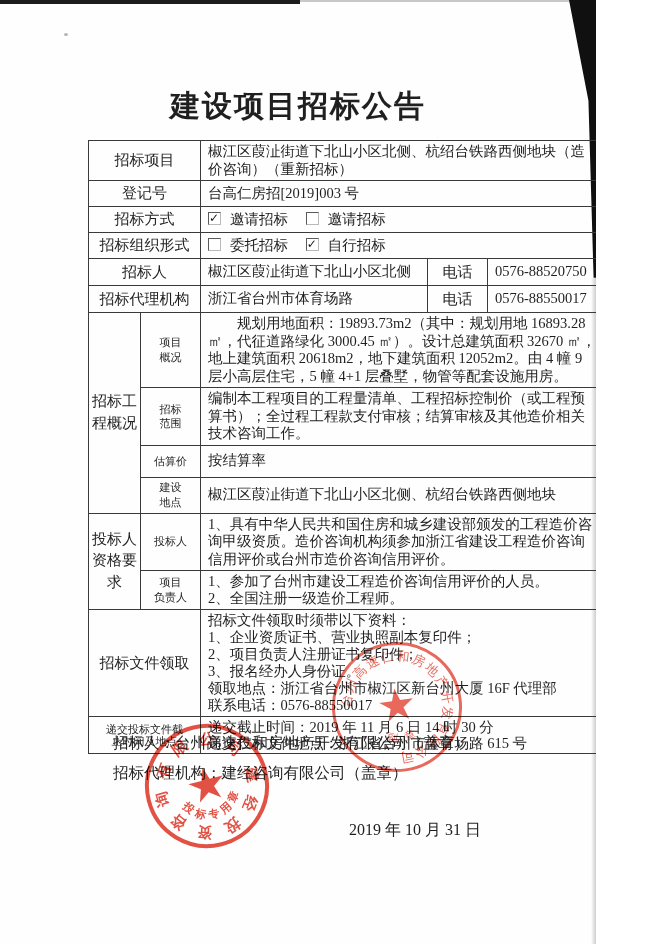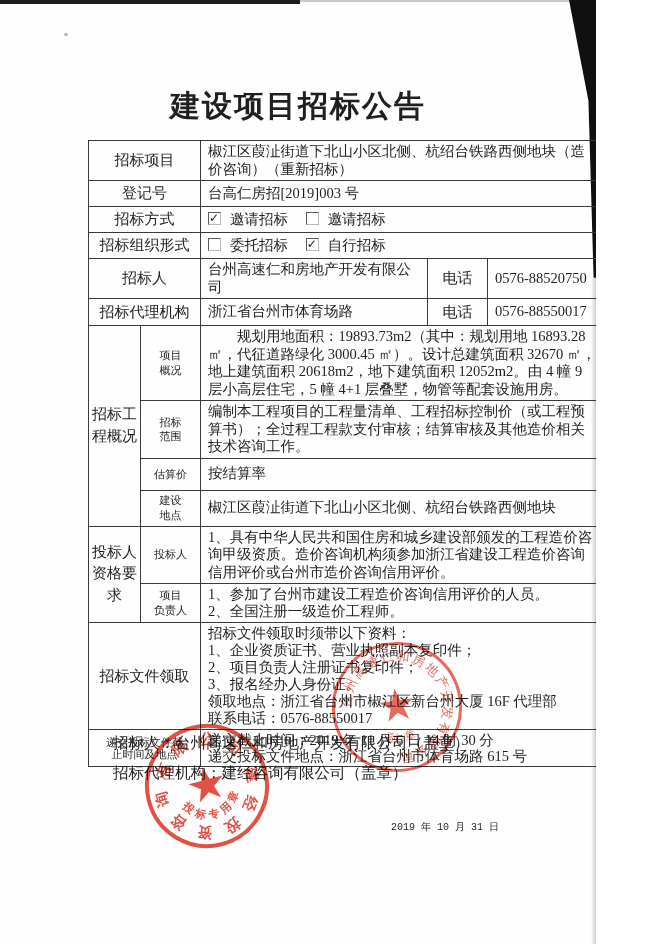--- a/index.html
+++ b/index.html
@@ -27,21 +27,21 @@
   .indent p{text-indent:2em;margin:0;}
   .vlines div{line-height:17px;}
   
   .cbx{display:inline-block;width:11px;height:11px;background:#fff;vertical-align:-1px;
        border:1px solid;border-color:#5a5a5a #b9b9b9 #b9b9b9 #5a5a5a;position:relative;margin-right:9px;}
   .cbx.checked::after{content:"✓";position:absolute;left:0px;top:-3px;font-size:12px;
        font-weight:bold;color:#161616;font-family:"DejaVu Sans",sans-serif;}
   .cbx-label{margin-right:14px;}
   
   .foot-line{position:absolute;left:113px;font-size:15.5px;}
-  .foot-date{position:absolute;right:97px;top:820px;font-size:10px;font-family:Liberation Mono, monospace;}
+  .foot-date{position:absolute;right:115px;top:820px;font-size:16px;}
   
   .stamp{position:absolute;mix-blend-mode:multiply;opacity:.86;pointer-events:none;}
   .stamp-ring{position:absolute;inset:0;border-style:solid;border-color:currentColor;border-radius:50%;}
   .stamp-star{position:absolute;left:50%;top:50%;transform:translate(-50%,-54%);
        line-height:1;font-family:"DejaVu Sans",sans-serif;}
   .stamp-char{position:absolute;line-height:1;font-family:"Liberation Serif",serif;}
 </style>
 </head>
 <body>
 
@@ -86,21 +86,21 @@
     <tr style="height:26px">
       <td class="lbl" colspan="2">招标组织形式</td>
       <td class="val" colspan="3">
         <span class="cbx"></span><span class="cbx-label">委托招标</span>
         <span class="cbx checked"></span><span class="cbx-label">自行招标</span>
       </td>
     </tr>
 
     <tr style="height:27px">
       <td class="lbl" colspan="2">招标人</td>
-      <td class="val">台州高速仁和房地产开发有限公司</td>
+      <td class="val">椒江区葭沚街道下北山小区北侧</td>
       <td class="lbl">电话</td>
       <td class="val">0576-88520750</td>
     </tr>
 
     <tr style="height:27px">
       <td class="lbl" colspan="2">招标代理机构</td>
       <td class="val">浙江省台州市体育场路</td>
       <td class="lbl">电话</td>
       <td class="val">0576-88550017</td>
     </tr>

